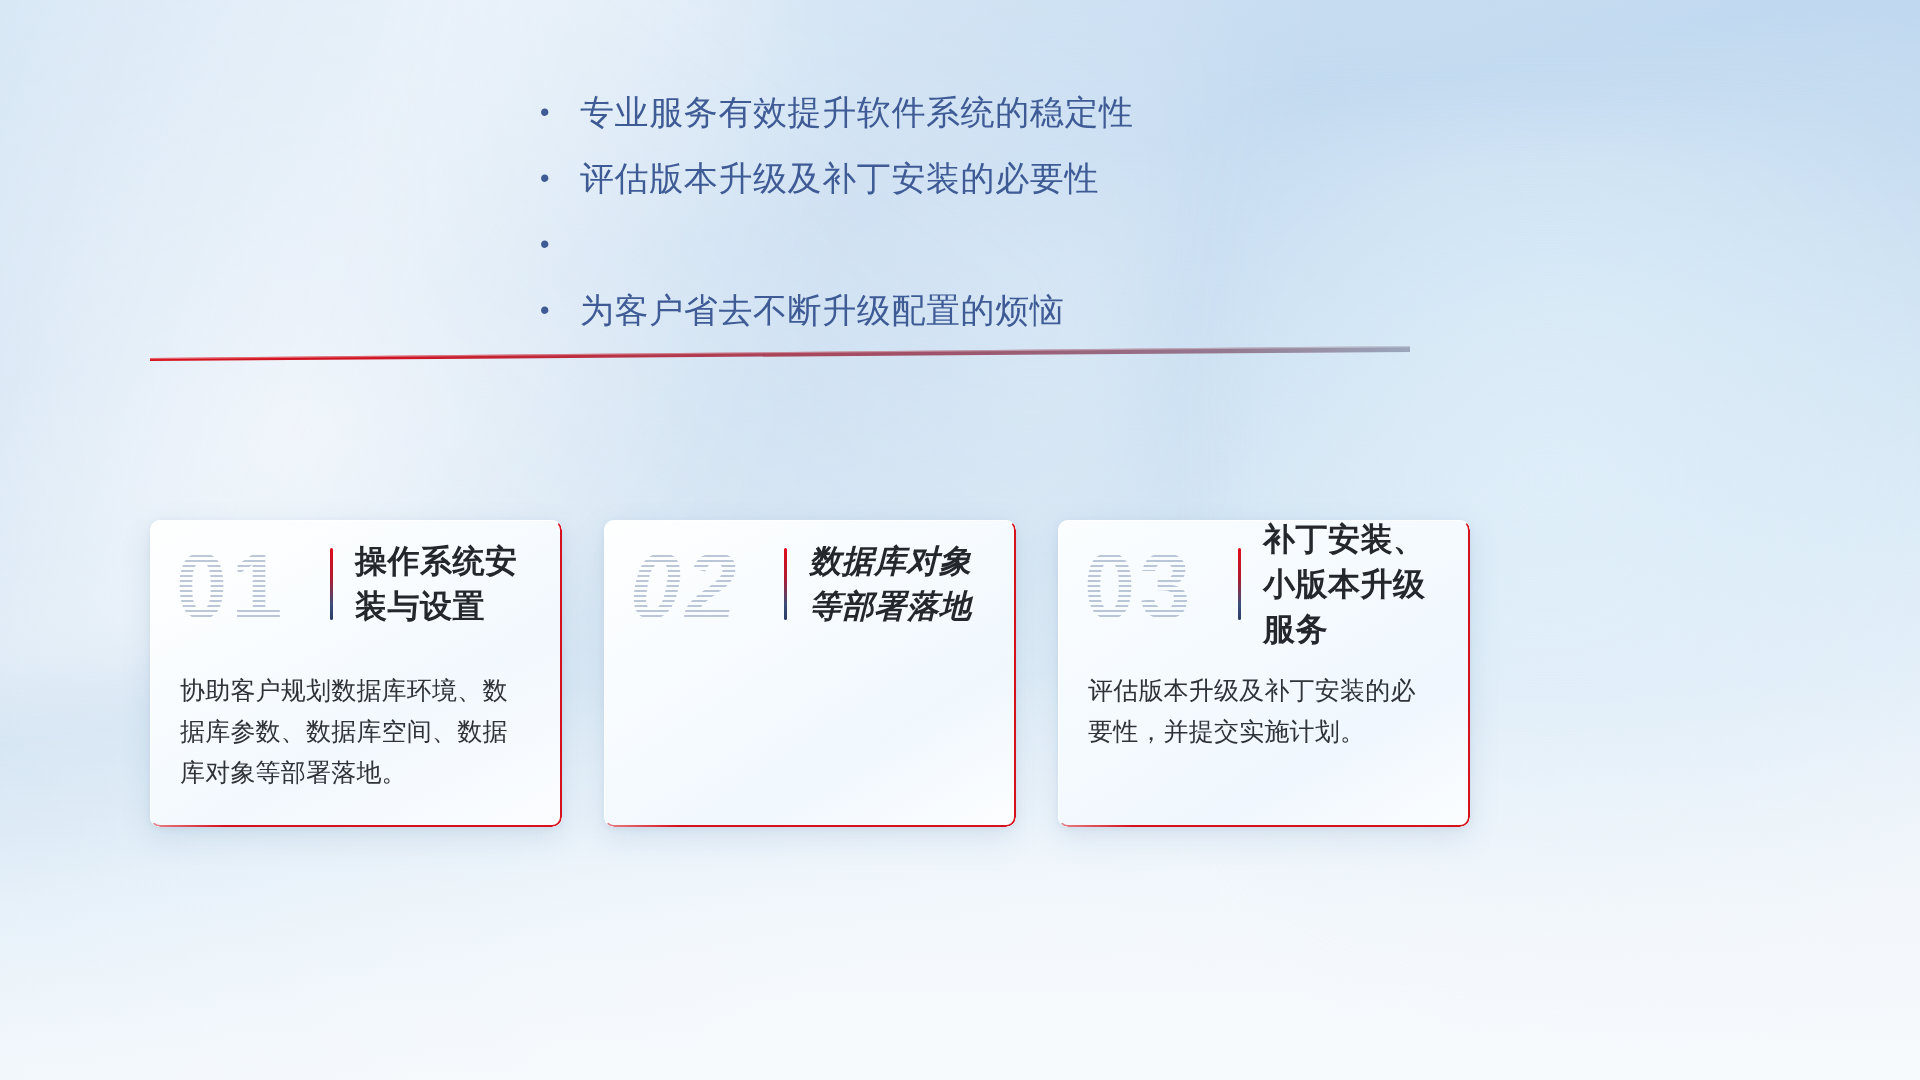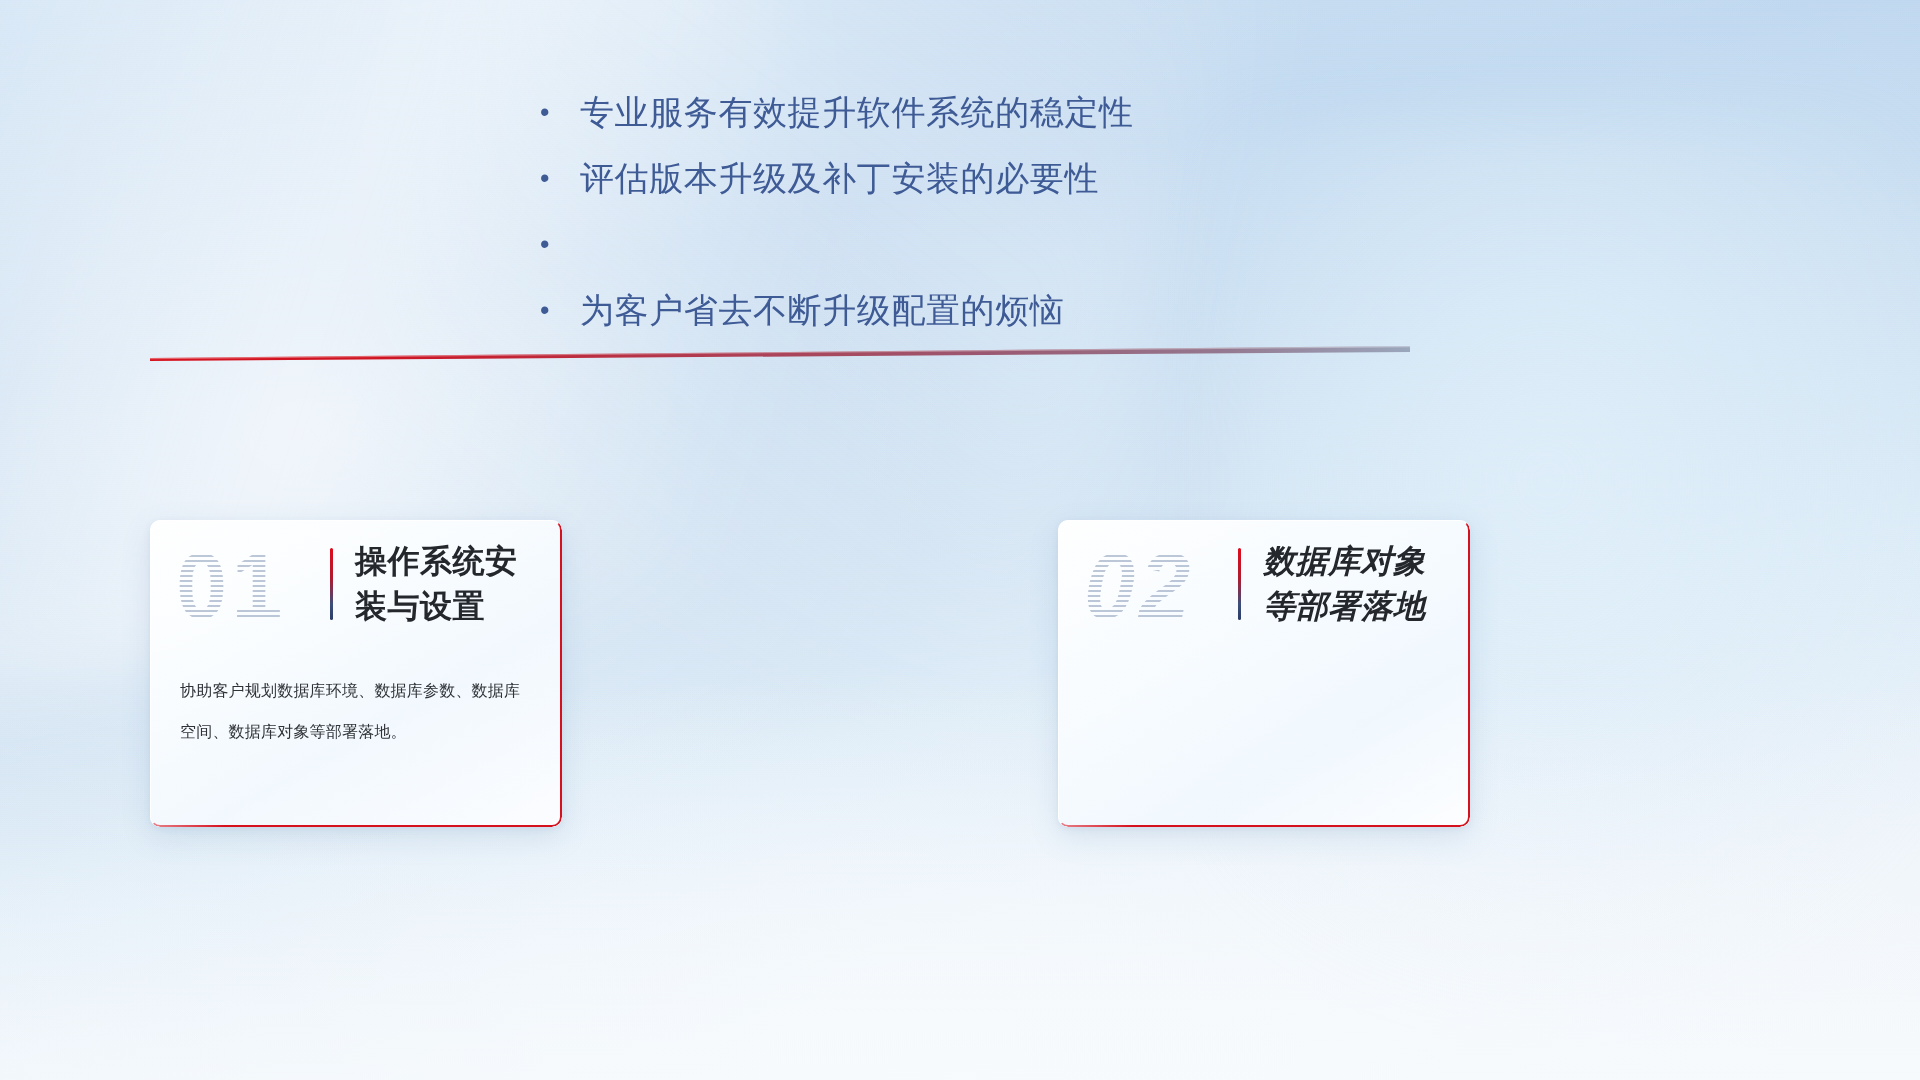--- a/index.html
+++ b/index.html
@@ -105,21 +105,20 @@
   }
   .divider-wrap svg { display:block; }
 
   
   .cards {
     position:absolute;
     left:150px; top:520px;
     width:1320px; height:300px;
     display:flex;
     gap:42px;
-    justify-content:space-between;
   }
   .card {
     position:relative;
     width:412px;
     height:307px;
     border-radius:10px;
     background:linear-gradient(150deg,
         rgba(255,255,255,0.97) 0%,
         rgba(250,253,255,0.96) 34%,
         rgba(243,249,254,0.95) 62%,
@@ -188,21 +187,21 @@
     font-size:32px;
     line-height:45px;
     font-weight:700;
     color:#24272c;
     letter-spacing:0.5px;
   }
 
   .card-body {
     position:relative;
     padding:22px 30px 0 30px;
-    font-size:16px;
+    font-size:25px;
     line-height:41px;
     color:#2f3338;
     letter-spacing:0.2px;
   }
 
   
   .card-2 { background:linear-gradient(150deg, rgba(255,255,255,0.98) 0%, rgba(248,252,255,0.96) 40%, rgba(241,248,254,0.95) 70%, rgba(253,254,255,0.98) 100%);font-style:italic; }
   .card-3 { background:linear-gradient(150deg, rgba(252,254,255,0.98) 0%, rgba(246,251,255,0.96) 40%, rgba(240,247,254,0.95) 72%, rgba(252,254,255,0.98) 100%); }
 </style>
 </head>
@@ -267,15 +266,25 @@
     <div class="card card-2">
       <div class="card-hairline"></div>
       <div class="card-accent"></div>
       <div class="card-head">
         <div class="card-num">02</div>
         <div class="card-bar"></div>
         <div class="card-title">数据库对象等部署落地</div>
       </div>
     </div>
 
+    <div class="card card-3">
+      <div class="card-hairline"></div>
+      <div class="card-accent"></div>
+      <div class="card-head">
+        <div class="card-num">03</div>
+        <div class="card-bar"></div>
+        <div class="card-title">补丁安装、小版本升级服务</div>
+      </div>
+      <div class="card-body">评估版本升级及补丁安装的必要性，并提交实施计划。</div>
+    </div>
 
   </div>
 </div>
 
 </body></html>

